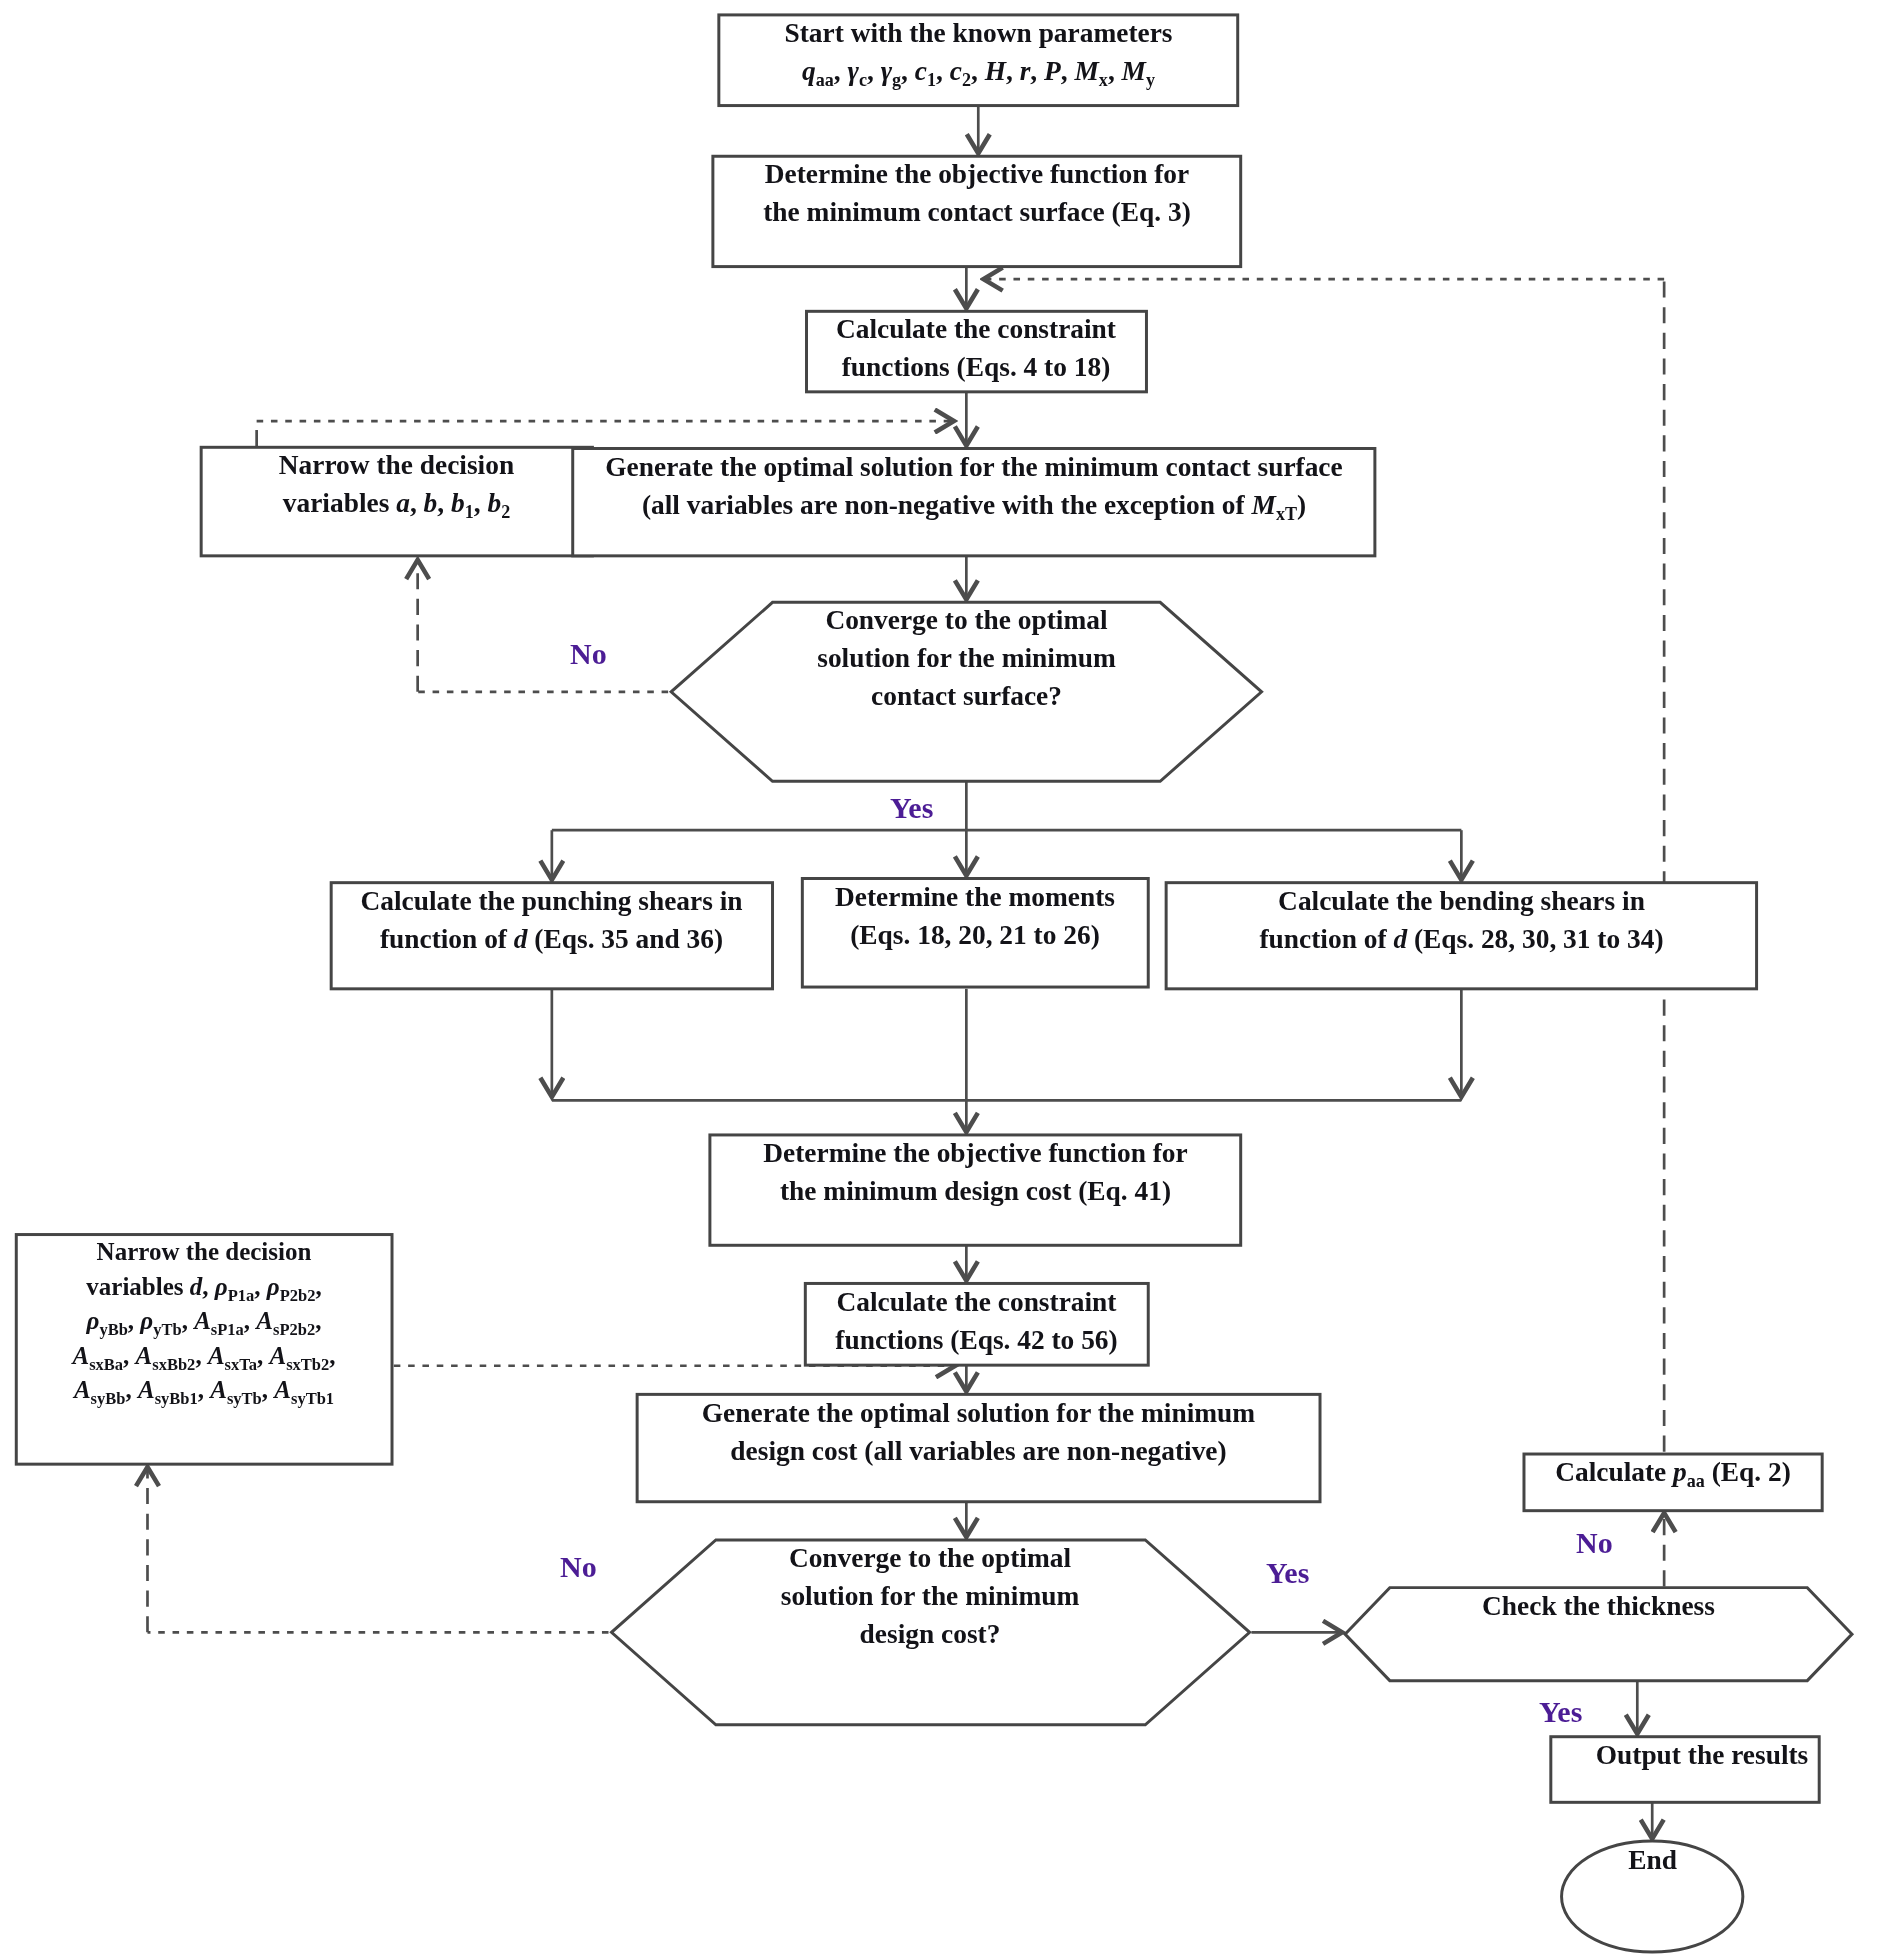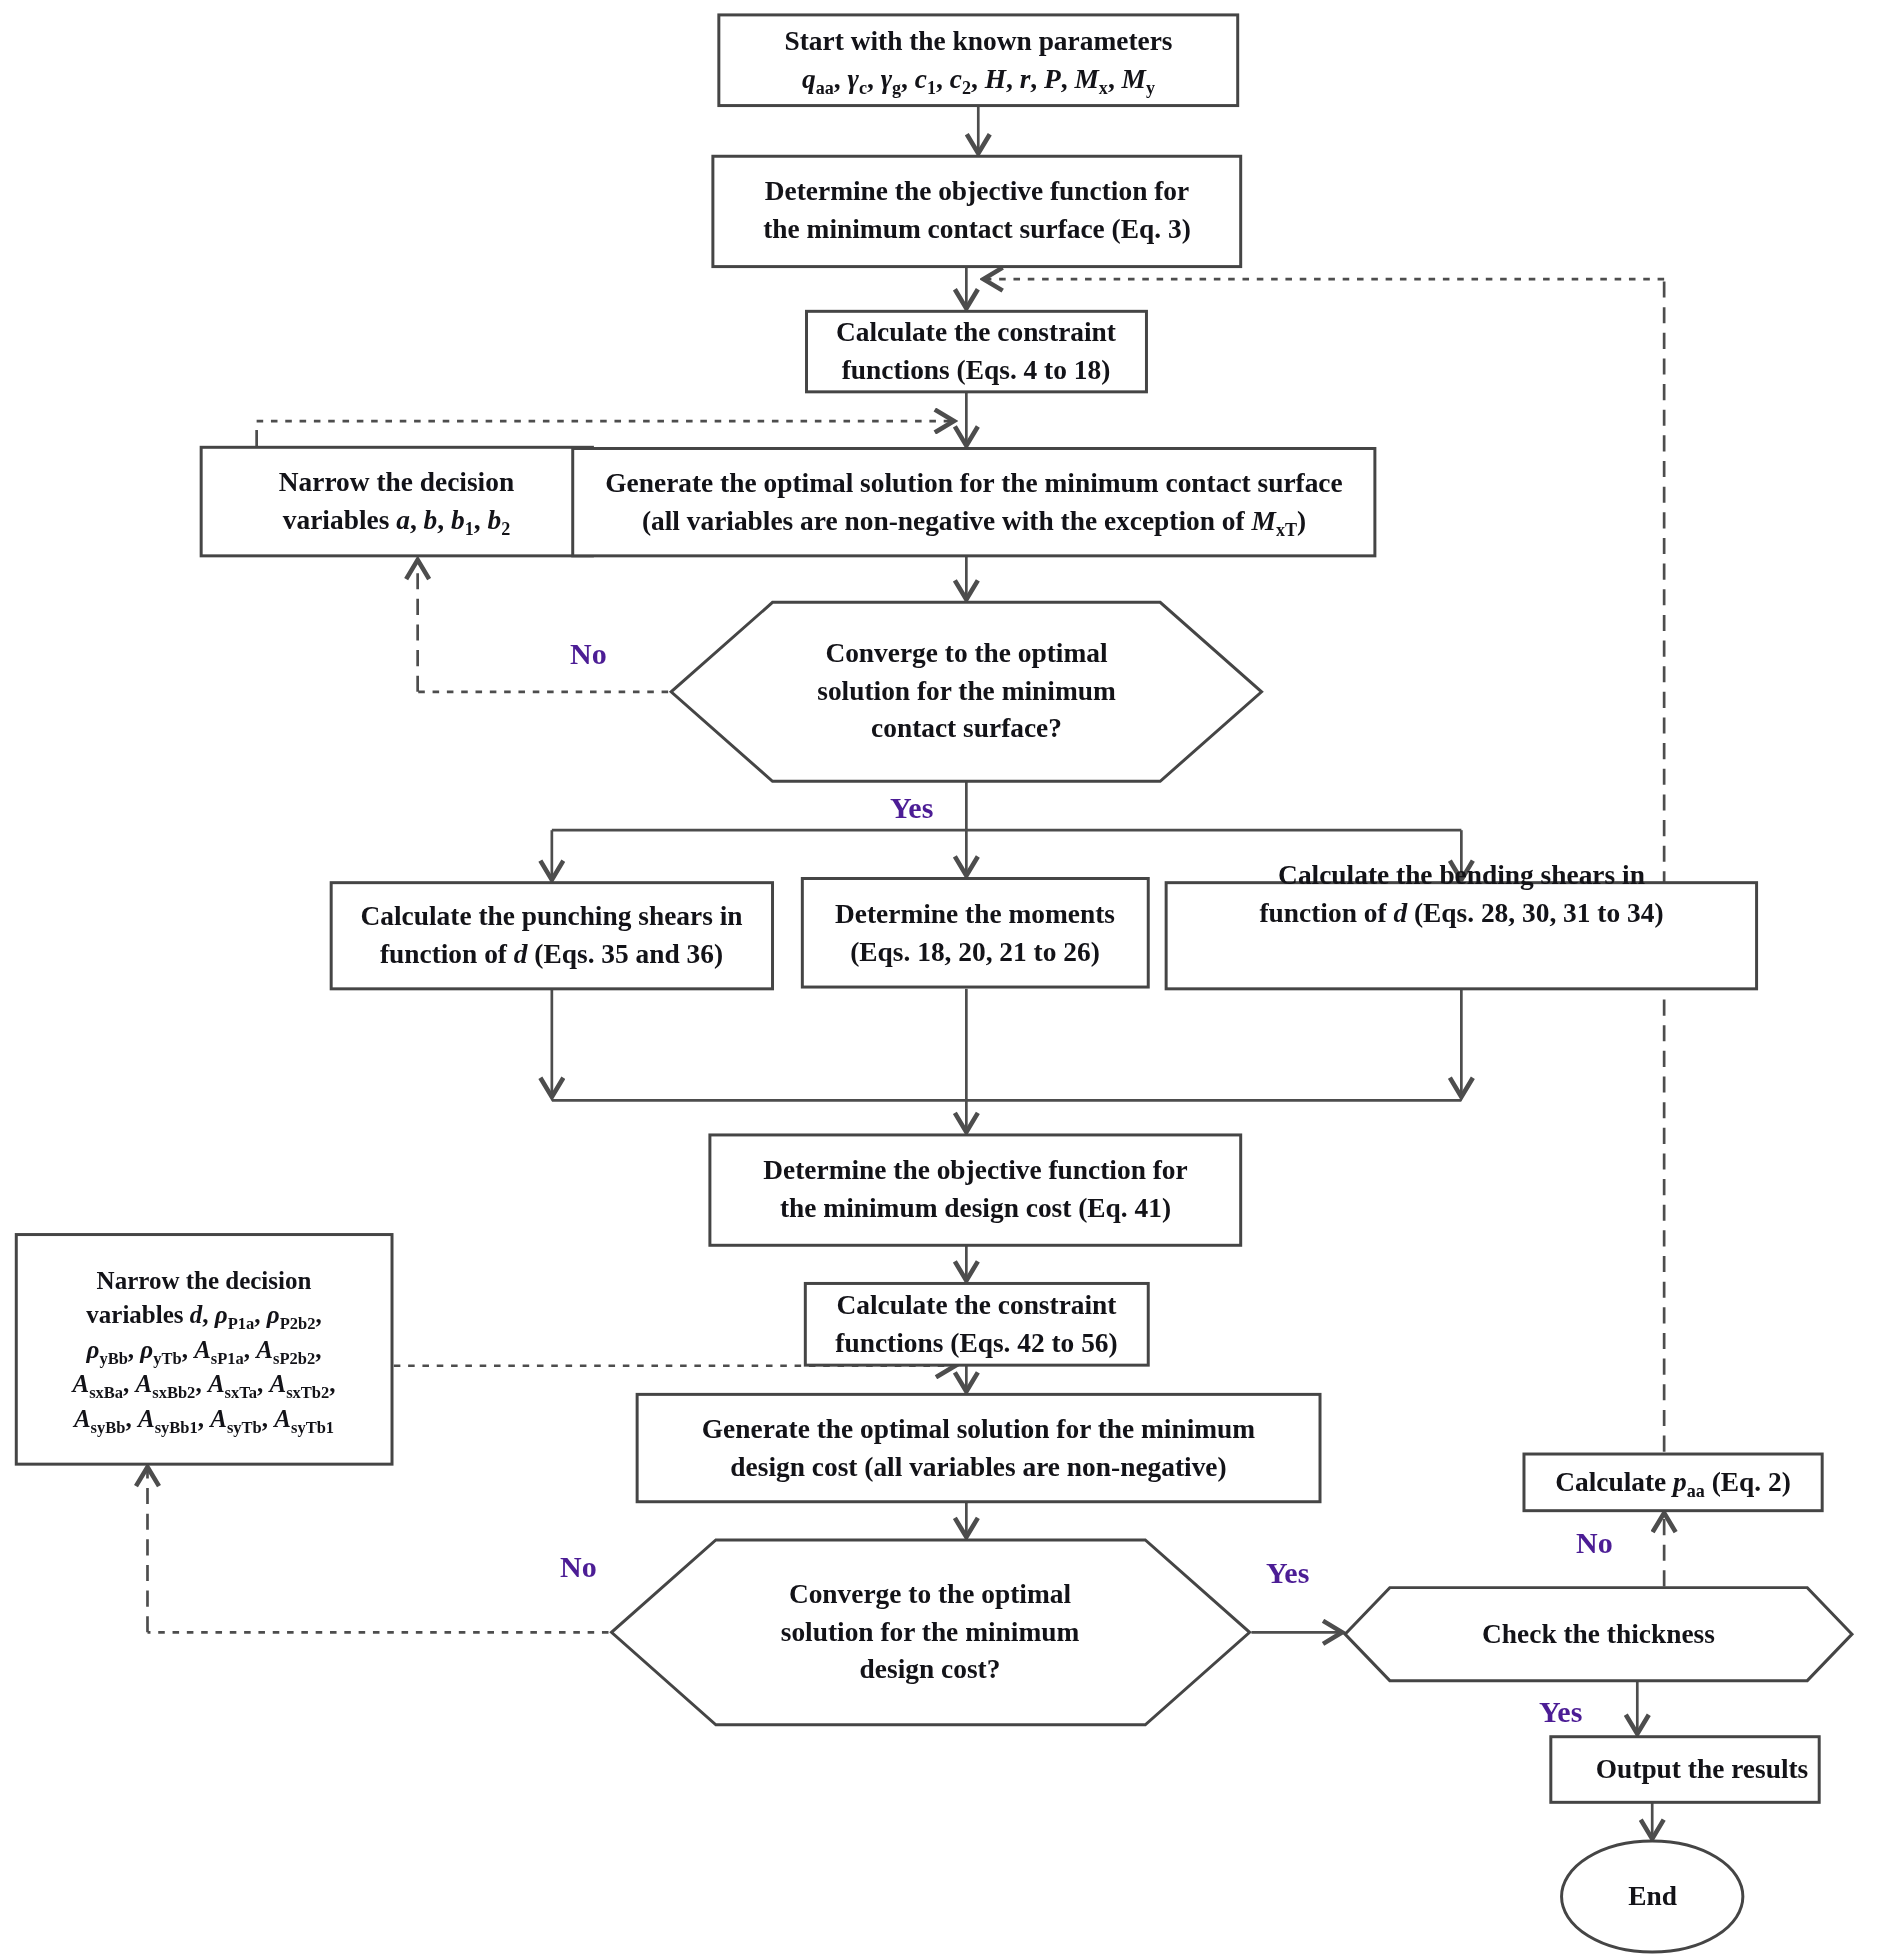--- a/index.html
+++ b/index.html
@@ -8,21 +8,20 @@
     width: 1882px;
     height: 1955px;
     background: #ffffff;
     font-family: "Liberation Serif", serif;
   }
   #wires { position: absolute; left: 0; top: 0; width: 1882px; height: 1955px; }
   .node {
     position: absolute;
     display: flex;
     flex-direction: column;
-    justify-content: center;
     align-items: center;
     text-align: center;
     color: #131318;
     font-weight: bold;
     font-size: 27.4px;
     line-height: 1.38;
   }
   .node i { font-style: italic; }
   .node sub { font-size: 66%; line-height: 0; }
   .small { font-size: 25px; }
@@ -148,21 +147,21 @@
   <div class="node" style="left:331px; top:883px; width:441px; height:106px;">
     <div>Calculate the punching shears in</div>
     <div>function of <i>d</i> (Eqs. 35 and 36)</div>
   </div>
 
   <div class="node" style="left:802px; top:879px; width:346px; height:109px;">
     <div>Determine the moments</div>
     <div>(Eqs. 18, 20, 21 to 26)</div>
   </div>
 
-  <div class="node" style="left:1166px; top:842px; width:591px; height:106px;">
+  <div class="node" style="left:1166px; top:883px; width:591px; height:106px;">
     <div>Calculate the bending shears in</div>
     <div>function of <i>d</i> (Eqs. 28, 30, 31 to 34)</div>
   </div>
 
   <div class="node" style="left:710px; top:1135px; width:531px; height:110px;">
     <div>Determine the objective function for</div>
     <div>the minimum design cost (Eq. 41)</div>
   </div>
 
   <div class="node" style="left:805px; top:1284px; width:343px; height:82px;">

